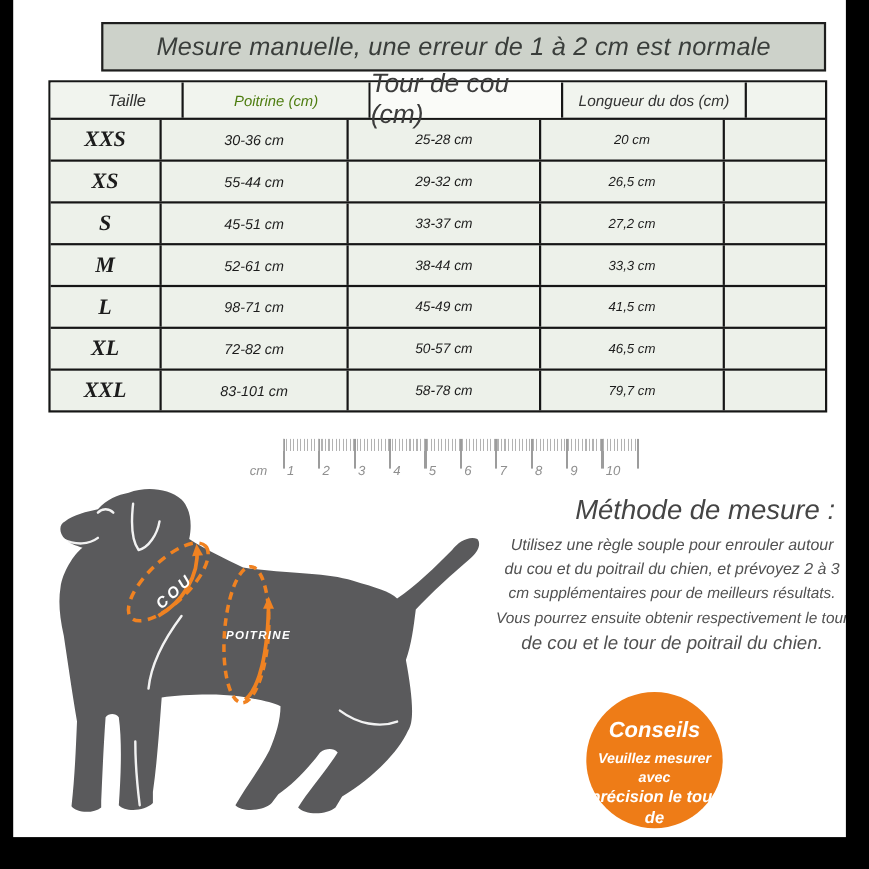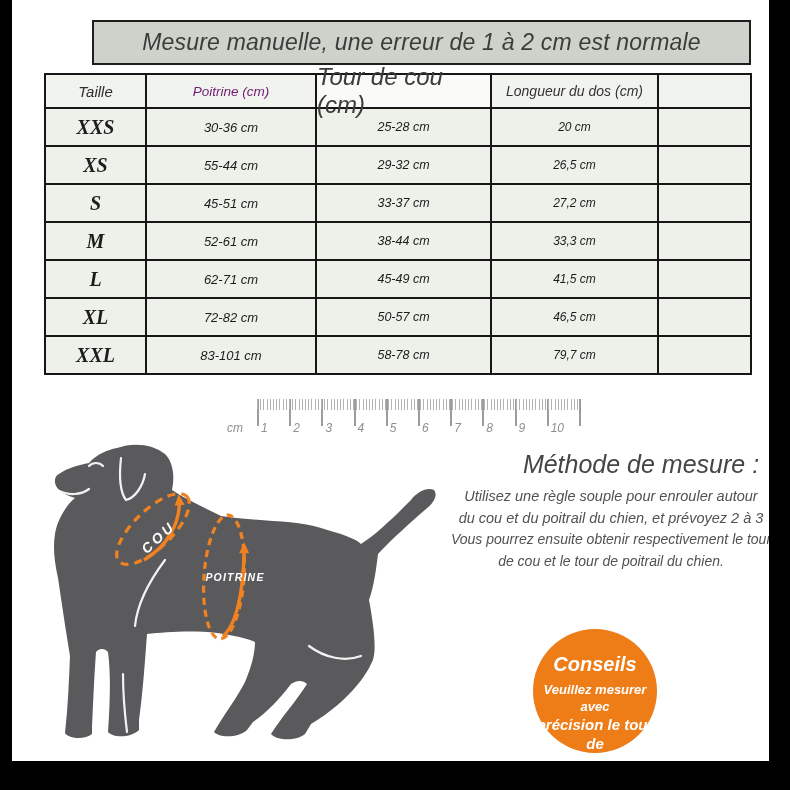--- a/index.html
+++ b/index.html
@@ -14,27 +14,27 @@
 
   
   .banner{position:absolute;left:92px;top:20px;width:659px;height:45px;background:#cdd2ca;
           border:2px solid #1e1e1e;box-sizing:border-box;display:flex;align-items:center;justify-content:center;}
   .banner-text{font-size:23px;color:#3a3e3b;letter-spacing:.2px;}
 
   
   .size-table{position:absolute;left:44px;top:73px;width:708px;border:2px solid #161616;
               background:#edf1ea;box-sizing:border-box;}
   .t-row{display:flex;height:36px;border-top:2px solid #161616;}
-  .t-row.head{height:32px;border-top:none;background:#f1f4ee;}
+  .t-row.head{height:32px;border-top:none;background:#f1f4ee;padding-left:20px;}
   .t-cell{box-sizing:border-box;border-right:2px solid #161616;display:flex;
           align-items:center;justify-content:center;color:#1c1c1c;}
   .t-cell:last-child{border-right:none;}
   .c0{width:101px;}.c1{width:170px;}.c2{width:175px;}.c3{width:167px;}.c4{flex:1;}
   .head .c0{font-size:15px;color:#2f2f2f;}
-  .head .c1{font-size:13.5px;color:#701a75;}
+  .head .c1{font-size:13.5px;color:#4d7c0f;}
   .head .c2{font-size:24px;color:#3c3c3c;background:#fafbf8;}
   .head .c3{font-size:14px;color:#333;}
   .t-row:not(.head) .c0{font-family:"Liberation Serif",serif;font-weight:bold;font-size:20px;}
   .t-row:not(.head) .c1{font-size:13px;}
   .t-row:not(.head) .c2{font-size:12.5px;}
   .t-row:not(.head) .c3{font-size:12px;}
 
   
   .ruler{position:absolute;left:227px;top:399px;width:335px;height:42px;}
   .ruler-ticks{position:absolute;left:30px;top:0;width:326px;height:27px;
@@ -116,21 +116,21 @@
         <div class="t-row">
           <div class="t-cell c0">M</div>
           <div class="t-cell c1">52-61 cm</div>
           <div class="t-cell c2">38-44 cm</div>
           <div class="t-cell c3">33,3 cm</div>
           <div class="t-cell c4"></div>
         </div>
 
         <div class="t-row">
           <div class="t-cell c0">L</div>
-          <div class="t-cell c1">62-71 cm</div>
+          <div class="t-cell c1">98-71 cm</div>
           <div class="t-cell c2">45-49 cm</div>
           <div class="t-cell c3">41,5 cm</div>
           <div class="t-cell c4"></div>
         </div>
 
         <div class="t-row">
           <div class="t-cell c0">XL</div>
           <div class="t-cell c1">72-82 cm</div>
           <div class="t-cell c2">50-57 cm</div>
           <div class="t-cell c3">46,5 cm</div>
@@ -233,20 +233,21 @@
       <path d="M 3,59 C 15,48 21,16 18,-32" fill="none" stroke="#f08221" stroke-width="3.4" marker-end="url(#arw)"></path>
     </g>
     <text x="210" y="139" text-anchor="middle" fill="#ffffff" font-size="10.5" font-weight="bold" letter-spacing="1.2" font-family="&quot;Liberation Sans&quot;,sans-serif">POITRINE</text>
   </svg>
 
   <div class="method-title">Méthode de mesure :</div>
   <div class="method-lines">
 
   <div>Utilisez une règle souple pour enrouler autour</div>
       <div>du cou et du poitrail du chien, et prévoyez 2 à 3</div>
+      <div>cm supplémentaires pour de meilleurs résultats.</div>
       <div>Vous pourrez ensuite obtenir respectivement le tour</div>
       <div>de cou et le tour de poitrail du chien.</div>
     </div>
 
   <div class="tips">
     <div class="tips-title">Conseils</div>
     <div class="tips-lines">
 
     <div>Veuillez mesurer avec</div>
         <div>précision le tour de</div>

